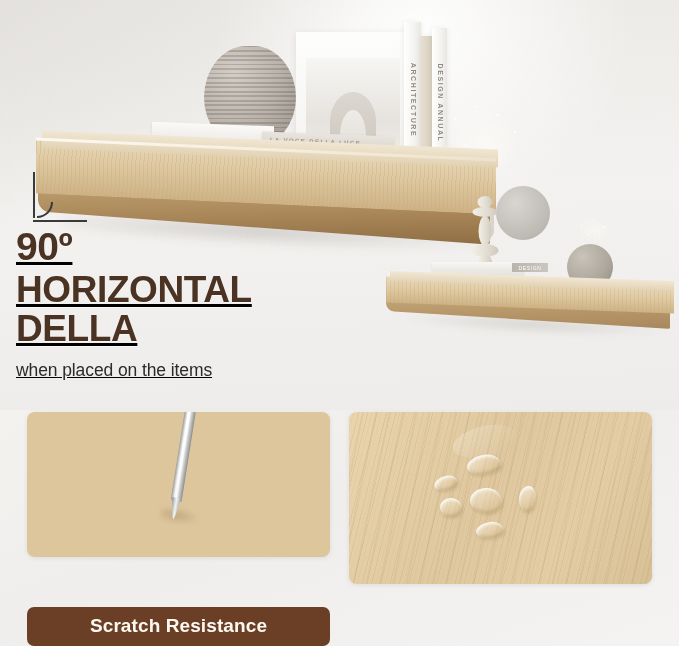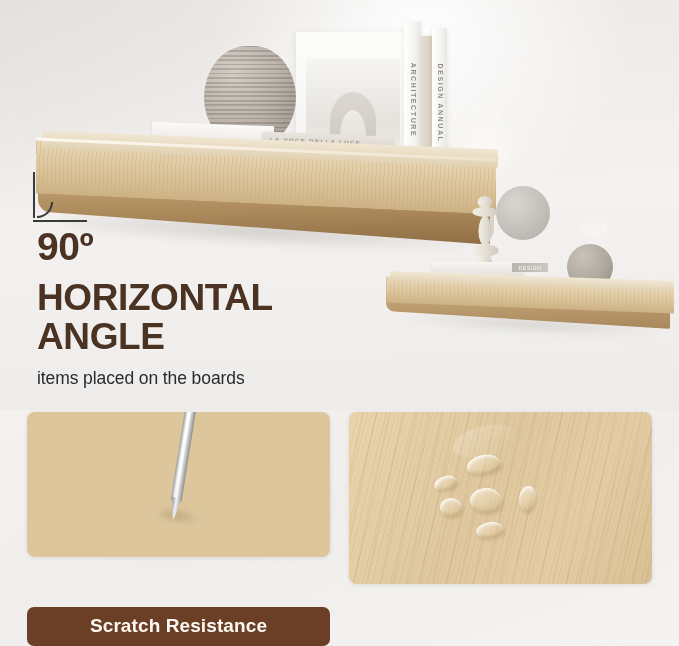--- a/index.html
+++ b/index.html
@@ -257,28 +257,28 @@
   .sb-2 { left: 436px; top: 271px; width: 88px; height: 10px;
           background: linear-gradient(180deg, #eceae5 0%, #dbd8d1 100%); }
   .sb-label {
     position: absolute; left: 512px; top: 263px; width: 36px; height: 9px;
     background: linear-gradient(90deg, #b9b4ac 0%, #cbc6bf 100%);
     font-size: 5px; color: #ffffff; letter-spacing: .6px;
     display: flex; align-items: center; justify-content: center;
   }
 
   
-  .headline { position: absolute; left: 37px; top: 226px; width: 330px; }
+  .headline { position: absolute; left: 16px; top: 226px; width: 330px; text-decoration: underline; }
   .h-line {
     font-size: 37px; line-height: 37px; font-weight: 800;
     color: #4a3322; letter-spacing: -0.4px;
     text-shadow: 0 1px 0 rgba(255,255,255,0.5);
   }
   .h-line.l1 { font-size: 39px; line-height: 42px; }
-  .h-line.l2 { margin-top: 11px; }
+  .h-line.l2 { margin-top: 3px; }
   .h-line.l3 { margin-top: 2px; }
   .sub {
     margin-top: 12px;
     font-size: 17.5px; line-height: 23px; font-weight: 400;
     color: #2b2b2b; letter-spacing: -0.1px;
   }
 
   
   .features {
     position: absolute; left: 0; top: 412px;
@@ -452,23 +452,23 @@
       <div class="drop-shadow"></div>
       <div class="under"></div>
       <div class="front"></div>
       <div class="top-face"></div>
     </div>
   </div>
 
   <div class="headline">
     <div class="h-line l1">90º</div>
     <div class="h-line l2">HORIZONTAL</div>
-    <div class="h-line l3">ANGLE</div>
+    <div class="h-line l3">DELLA</div>
     <div class="sub">
-      <div>items placed on the boards</div>
+      <div>when placed on the items</div>
     </div>
   </div>
 
   <div class="features">
 
     <div class="feature">
       <div class="swatch wood-a">
         <div class="sd-shadow"></div>
         <div class="screwdriver">
           <div class="shaft"></div>

